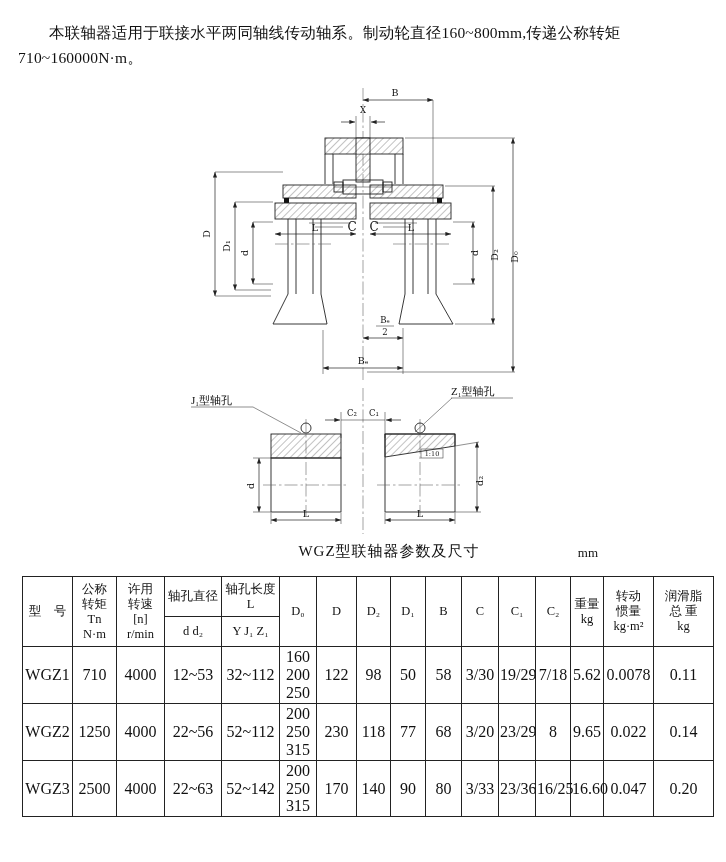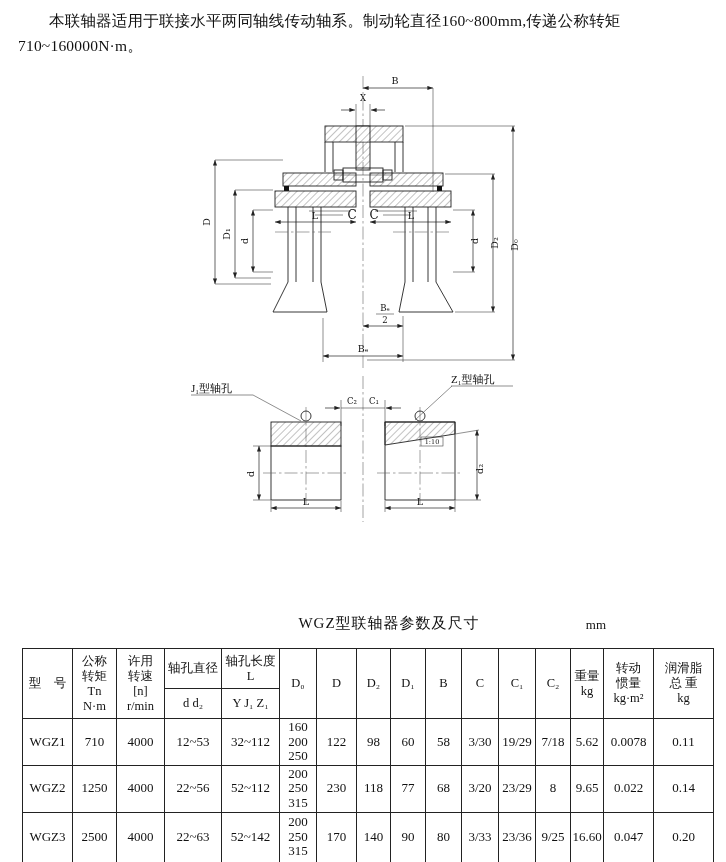--- a/index.html
+++ b/index.html
@@ -1,53 +1,53 @@
 <!DOCTYPE html>
 <html><head>
 <meta charset="utf-8">
 <style>
   html,body{margin:0;padding:0;background:#e8e8e8;}
   .page{
     width:726px;height:862px;margin:0 auto;background:#ffffff;
     font-family:"Liberation Serif","DejaVu Serif",serif;color:#111;
-    position:relative;overflow:hidden;box-sizing:border-box;padding-top:8px;
+    position:relative;overflow:hidden;box-sizing:border-box;padding-top:20px;
   }
   .intro{
     margin:0 18px;font-size:15.5px;line-height:1.62;text-indent:2em;
     letter-spacing:0.2px;
   }
   .drawing{display:block;margin:12px 0 0 163px;}
   
   .ln{stroke:#222;stroke-width:0.9;fill:none;}
   .thin{stroke:#444;stroke-width:0.6;fill:none;}
   .cl{stroke:#666;stroke-width:0.6;fill:none;stroke-dasharray:13 3 2.5 3;}
   .dim{stroke:#222;stroke-width:0.7;fill:none;marker-start:url(#arr);marker-end:url(#arr);}
   .dime{stroke:#222;stroke-width:0.7;fill:none;marker-end:url(#arr);}
   .hatch{fill:url(#hatch);stroke:#222;stroke-width:0.9;}
   .lbl{font:9.5px "DejaVu Serif",serif;fill:#111;}
   .lblS{font:8.5px "DejaVu Serif",serif;fill:#111;}
   .lblC{font:12px "DejaVu Serif",serif;fill:#111;}
   .lblZ{font:11px "Liberation Serif","DejaVu Serif",serif;fill:#111;}
   .tapertxt{font:6.5px "DejaVu Serif",serif;fill:#111;}
   
-  .tbl-title-row{position:relative;margin-top:84px;height:24px;}
+  .tbl-title-row{position:relative;height:24px;}
   .tbl-title{display:block;text-align:center;font-size:15px;letter-spacing:1px;}
   .tbl-title span{position:relative;left:26px;}
-  .tbl-unit{position:absolute;right:120px;top:3px;font-size:13px;}
+  .tbl-unit{position:absolute;right:128px;top:3px;font-size:13px;}
   
   table.params{
     border-collapse:collapse;table-layout:fixed;width:691px;
     margin:10px 0 0 22px;
   }
   table.params th,table.params td{
     border:1px solid #222;text-align:center;vertical-align:middle;
     padding:1px 1px;white-space:pre-line;font-weight:normal;
   }
   table.params th{font-size:12.5px;line-height:1.2;}
-  table.params td{font-size:13px;line-height:1.12;margin-top:13px;}
+  table.params td{font-size:16px;line-height:1.12;margin-top:13px;}
   tr.h1{height:40px;} tr.h2{height:30px;}
   tr.r1{height:42px;} tr.r2{height:42px;} tr.r3{height:50px;}
 </style>
 </head>
 <body>
 
 <div class="page">
 
   <p class="intro">本联轴器适用于联接水平两同轴线传动轴系。制动轮直径160~800mm,传递公称转矩710~160000N·m。</p>
 
@@ -289,21 +289,21 @@
         <td>WGZ1</td>
         <td>710</td>
         <td>4000</td>
         <td>12~53</td>
         <td>32~112</td>
         <td>160
 200
 250</td>
         <td>122</td>
         <td>98</td>
-        <td>60</td>
+        <td>50</td>
         <td>58</td>
         <td>3/30</td>
         <td>19/29</td>
         <td>7/18</td>
         <td>5.62</td>
         <td>0.0078</td>
         <td>0.11</td>
       </tr>
       <tr class="r2">
         <td>WGZ2</td>
@@ -333,21 +333,21 @@
         <td>52~142</td>
         <td>200
 250
 315</td>
         <td>170</td>
         <td>140</td>
         <td>90</td>
         <td>80</td>
         <td>3/33</td>
         <td>23/36</td>
-        <td>9/25</td>
+        <td>16/25</td>
         <td>16.60</td>
         <td>0.047</td>
         <td>0.20</td>
       </tr>
     </tbody>
   </table>
 
 </div>
 
 </body></html>

